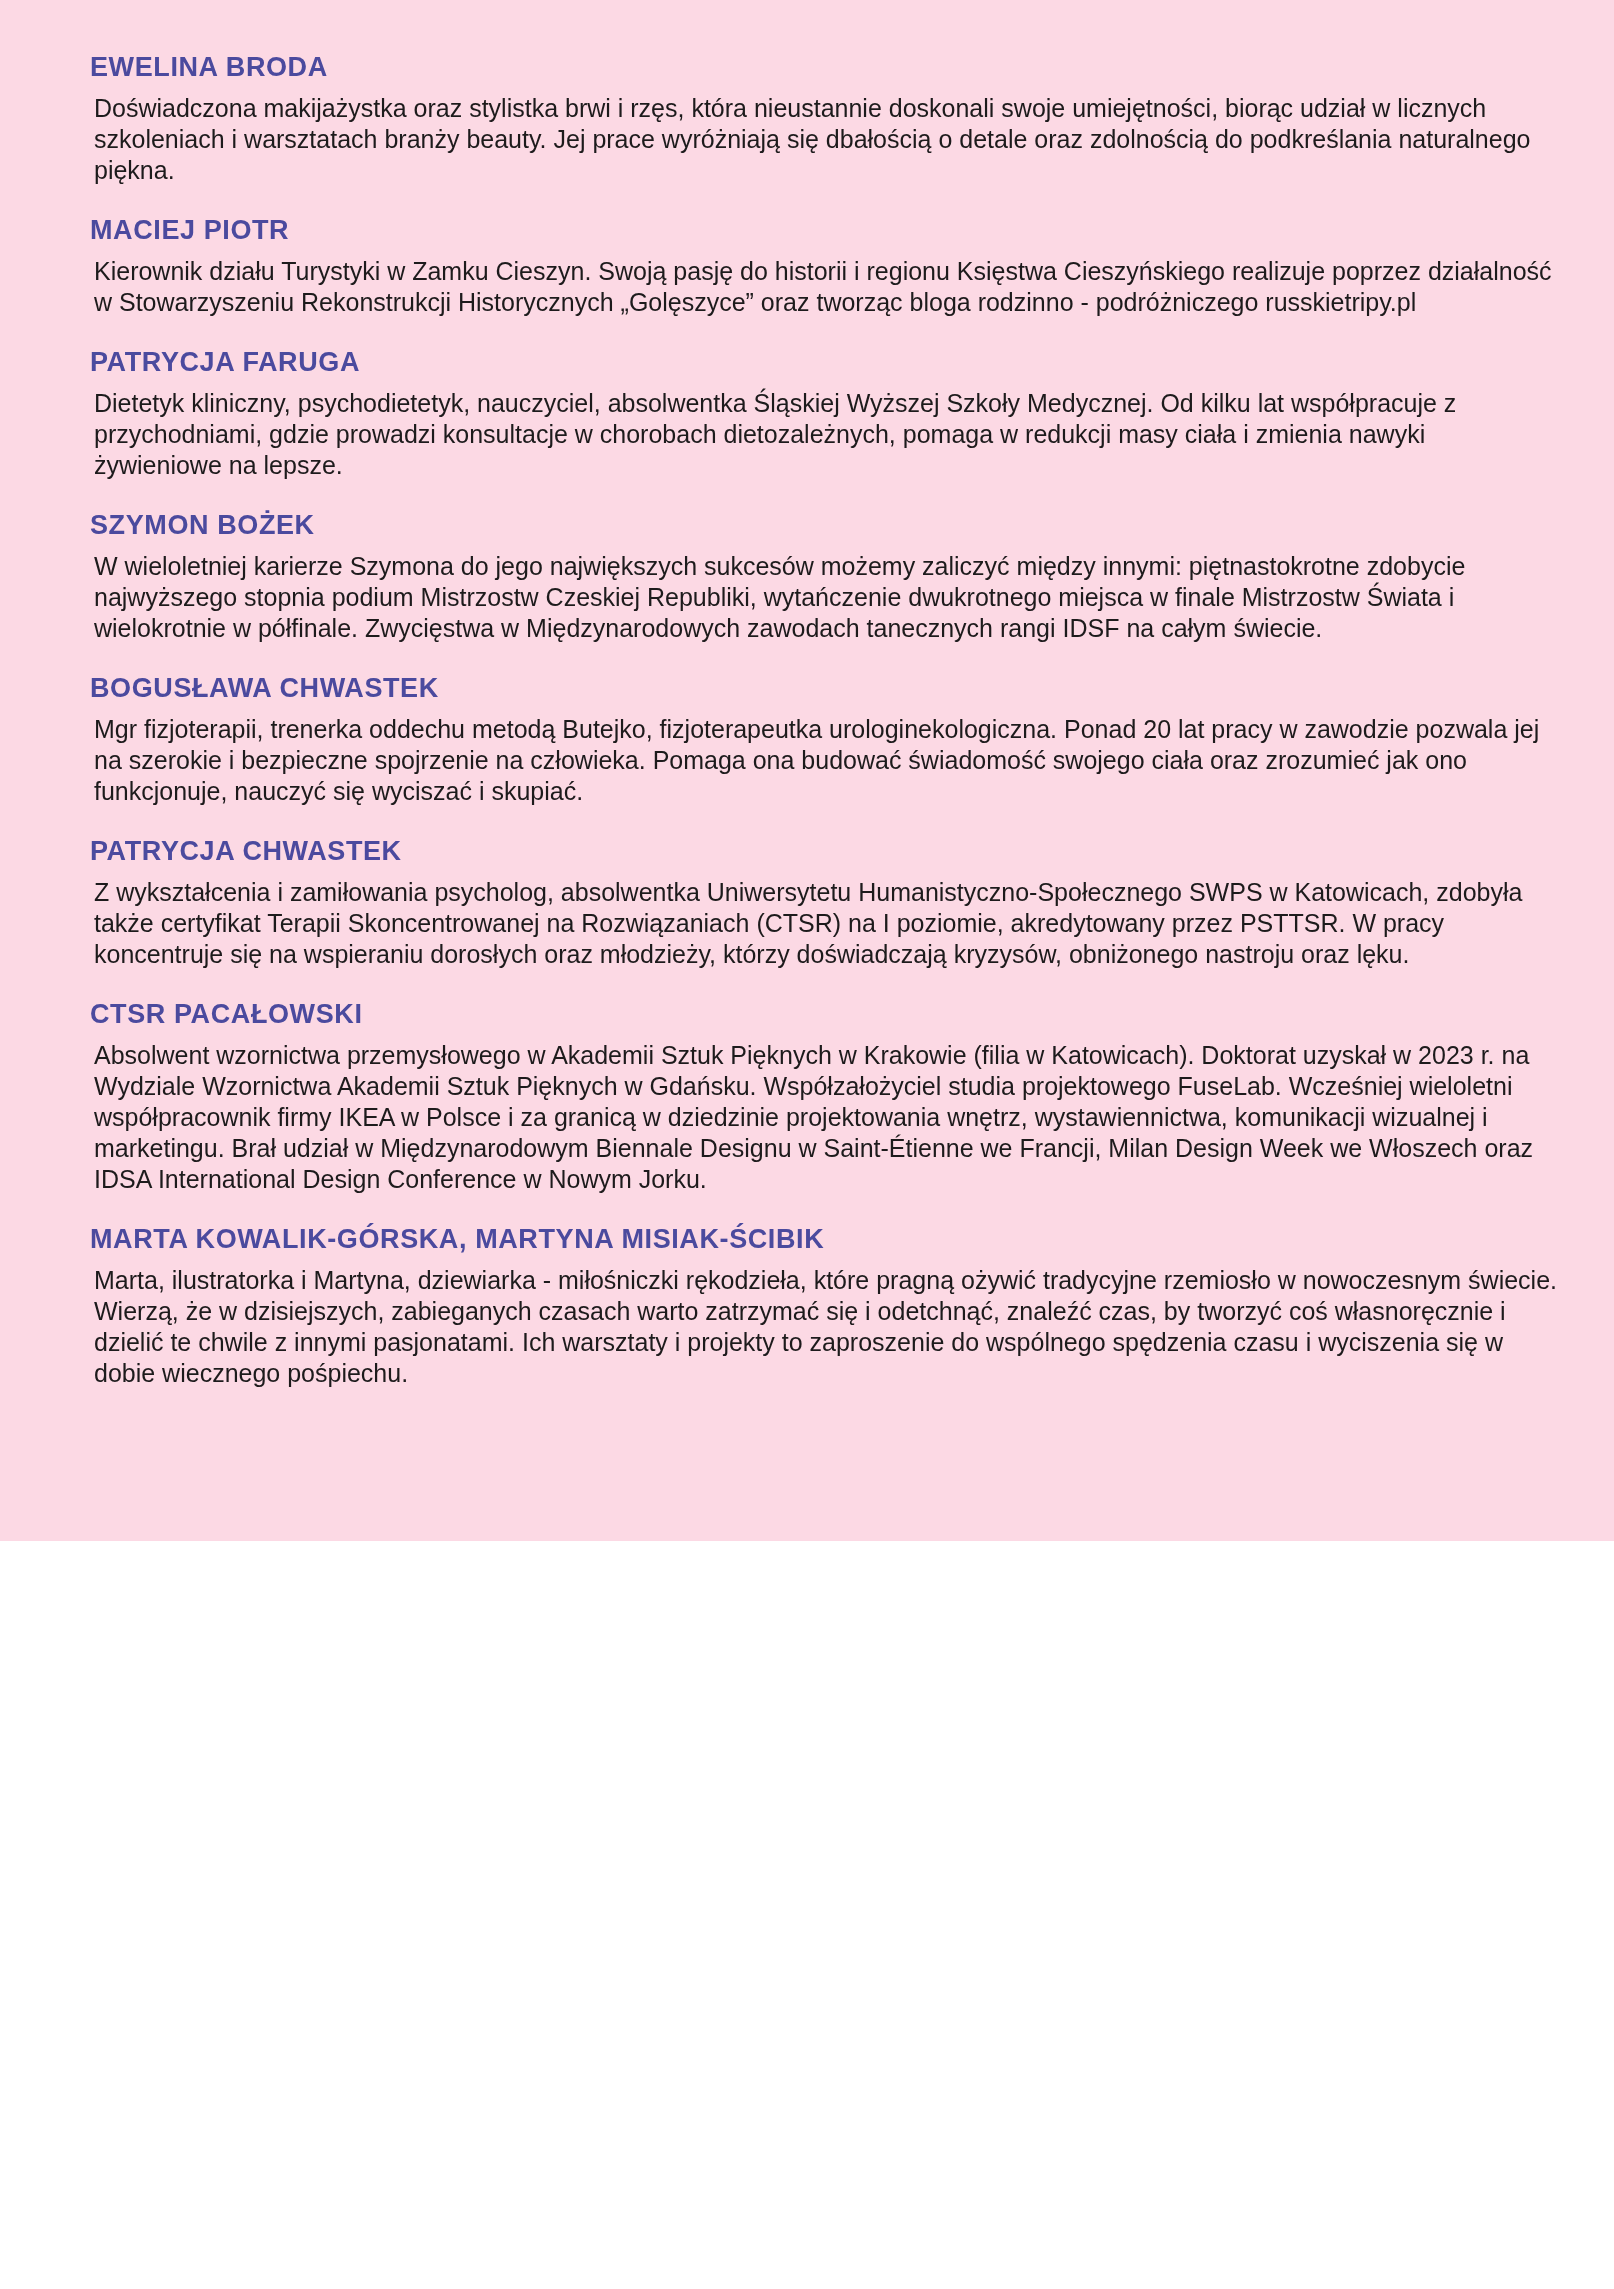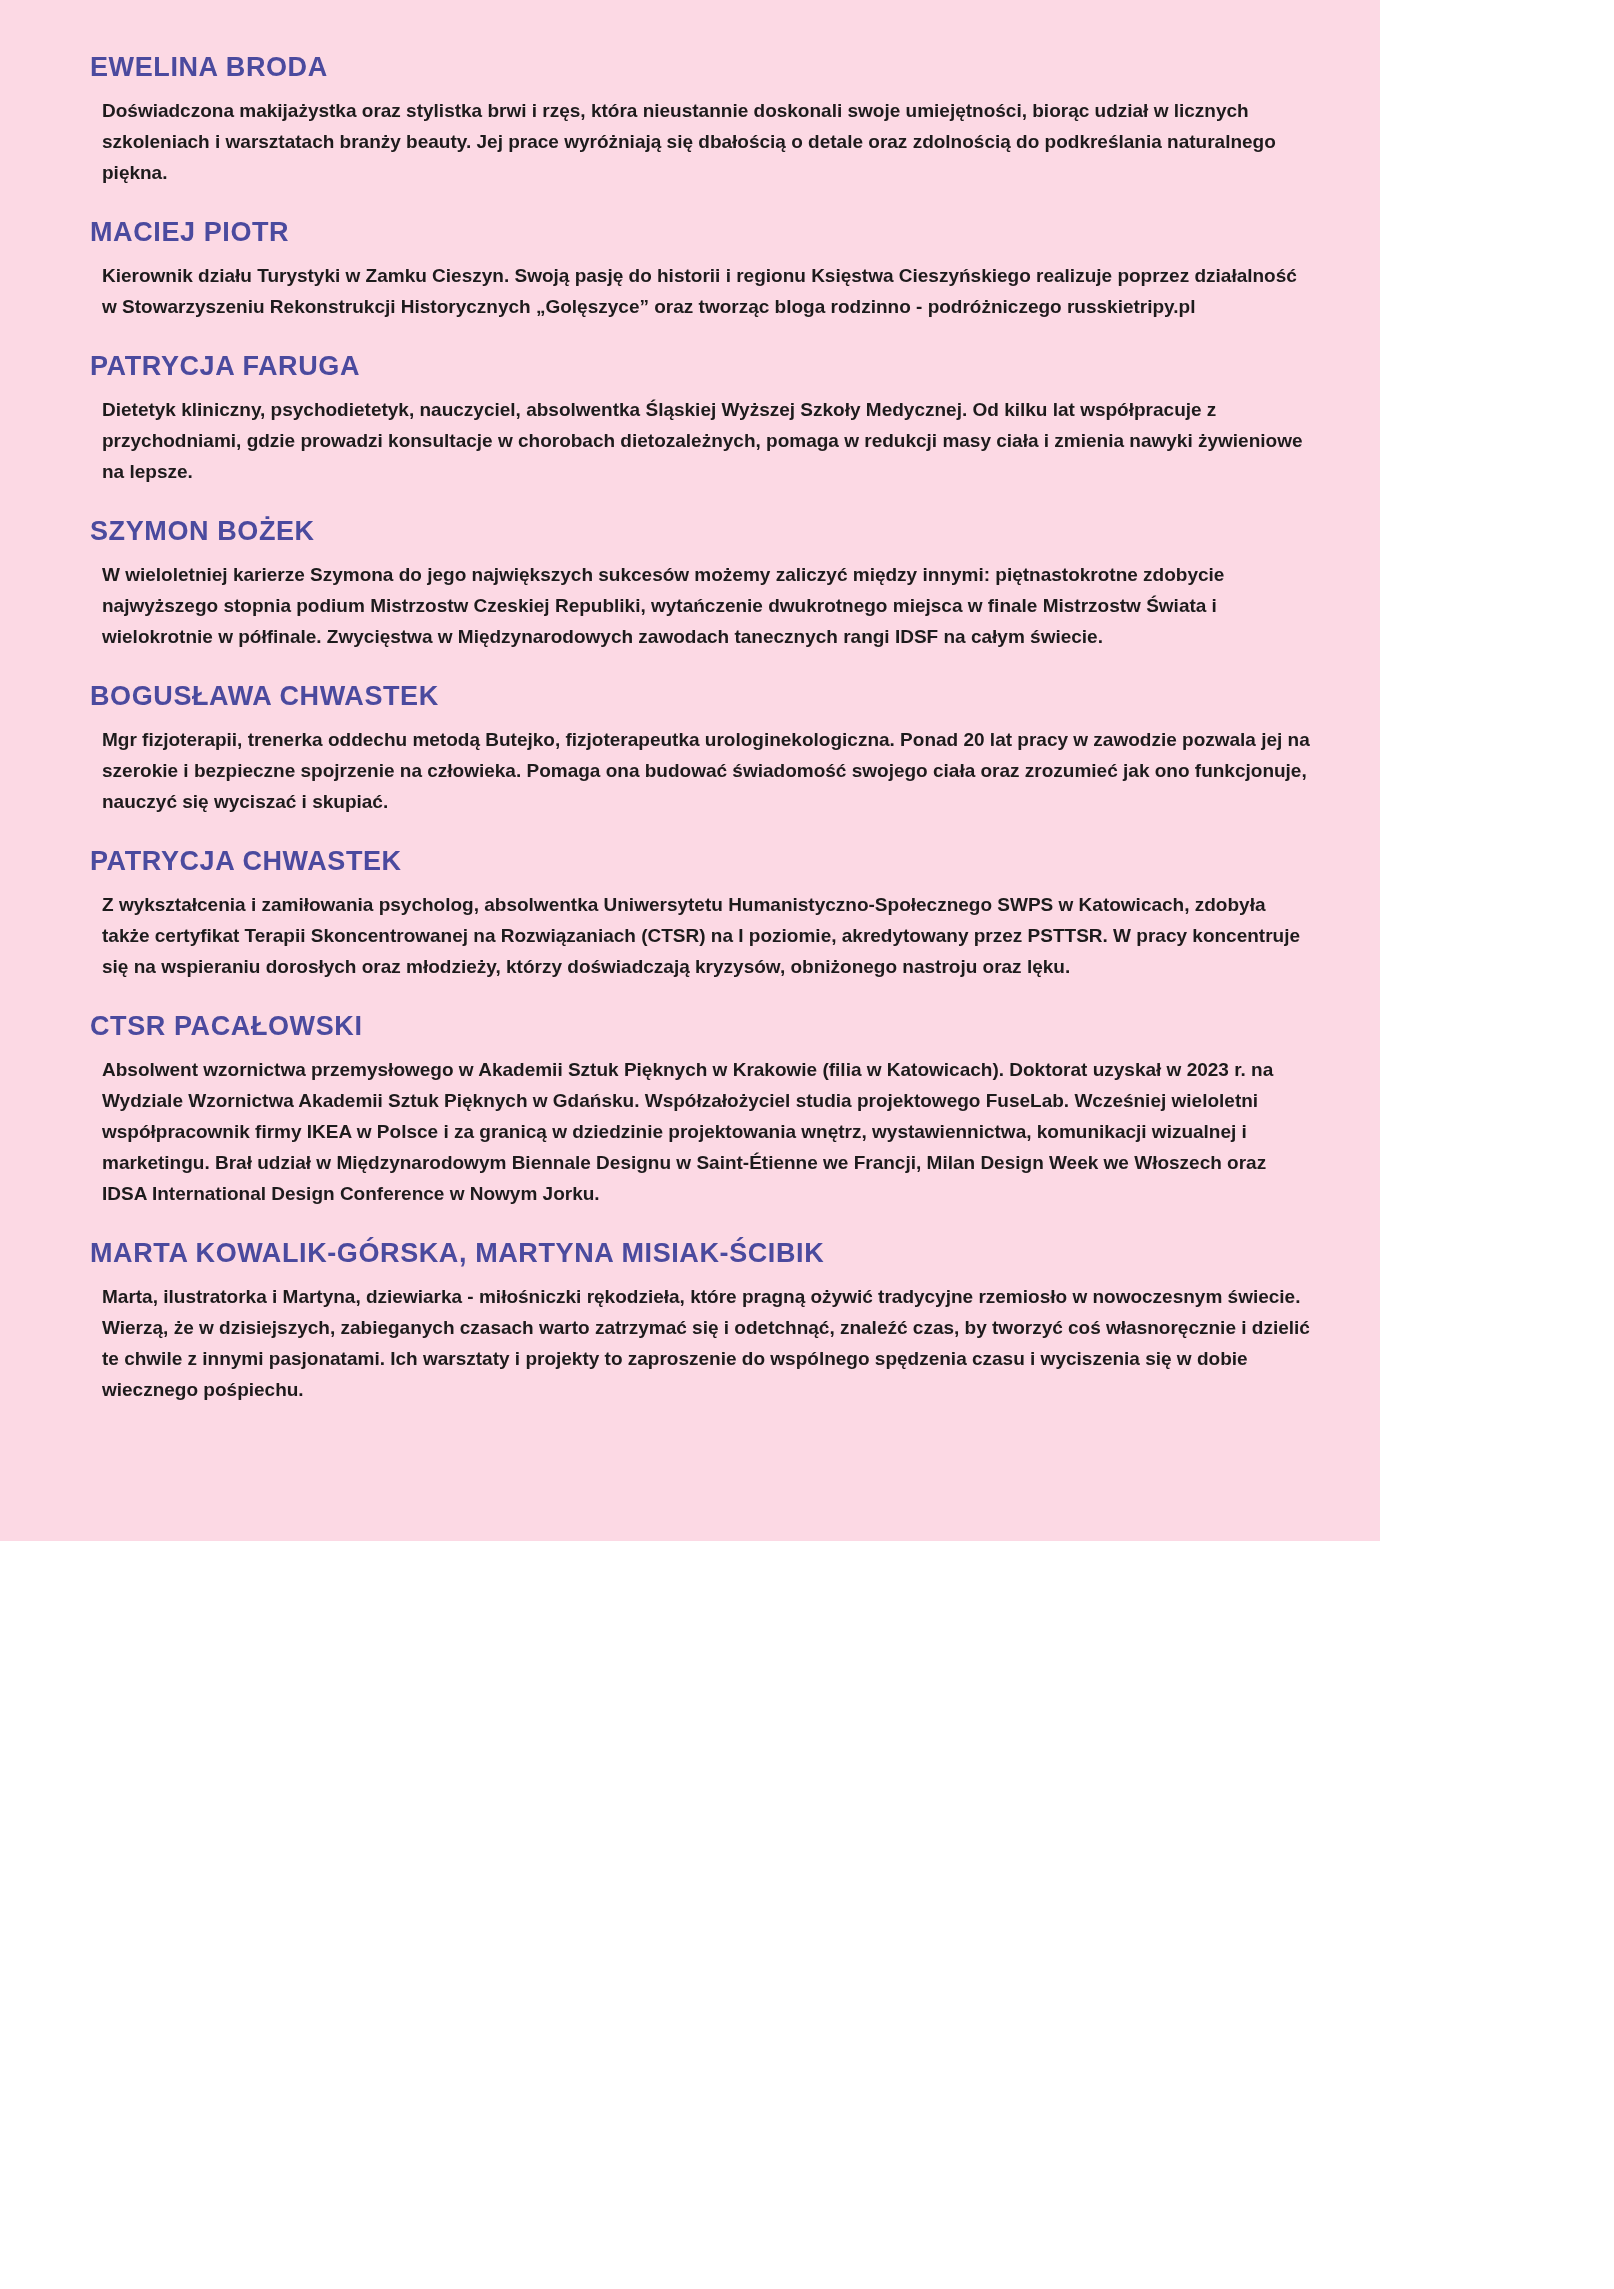--- a/index.html
+++ b/index.html
@@ -1,23 +1,23 @@
 <!DOCTYPE html>
 <html style="font-size:14.8px"><head>
 <meta charset="utf-8">
 <style>
   html,body{margin:0;padding:0;}
   body{width:1614px;font-family:"Liberation Sans",sans-serif;background:#fff;}
-  .page{width:1380px;height:2290px;position:relative;overflow:hidden;background:#22c55e;}
+  .page{width:1614px;height:2290px;position:relative;overflow:hidden;background:#22c55e;}
 
   
   .bios{background:#fcd9e4;height:1541px;box-sizing:border-box;padding:52px 52px 37px 90px;}
   .bio{margin-bottom:29px;}
   .bio-name{color:#4b4a9e;font-size:27px;line-height:31px;font-weight:700;letter-spacing:0.6px;margin:0 0 10px 0;}
-  .bio-text{color:#1d1b1c;font-size:19px;line-height:31px;margin:12px;max-width:1477px;font-weight:bold;}
+  .bio-text{color:#1d1b1c;font-size:25px;line-height:31px;margin:4px;max-width:1477px;}
 
   
   .footer{position:relative;height:748px;background:#fff;}
 </style>
 </head>
 <body>
 
 <div class="page">
 
   <section class="bios">

